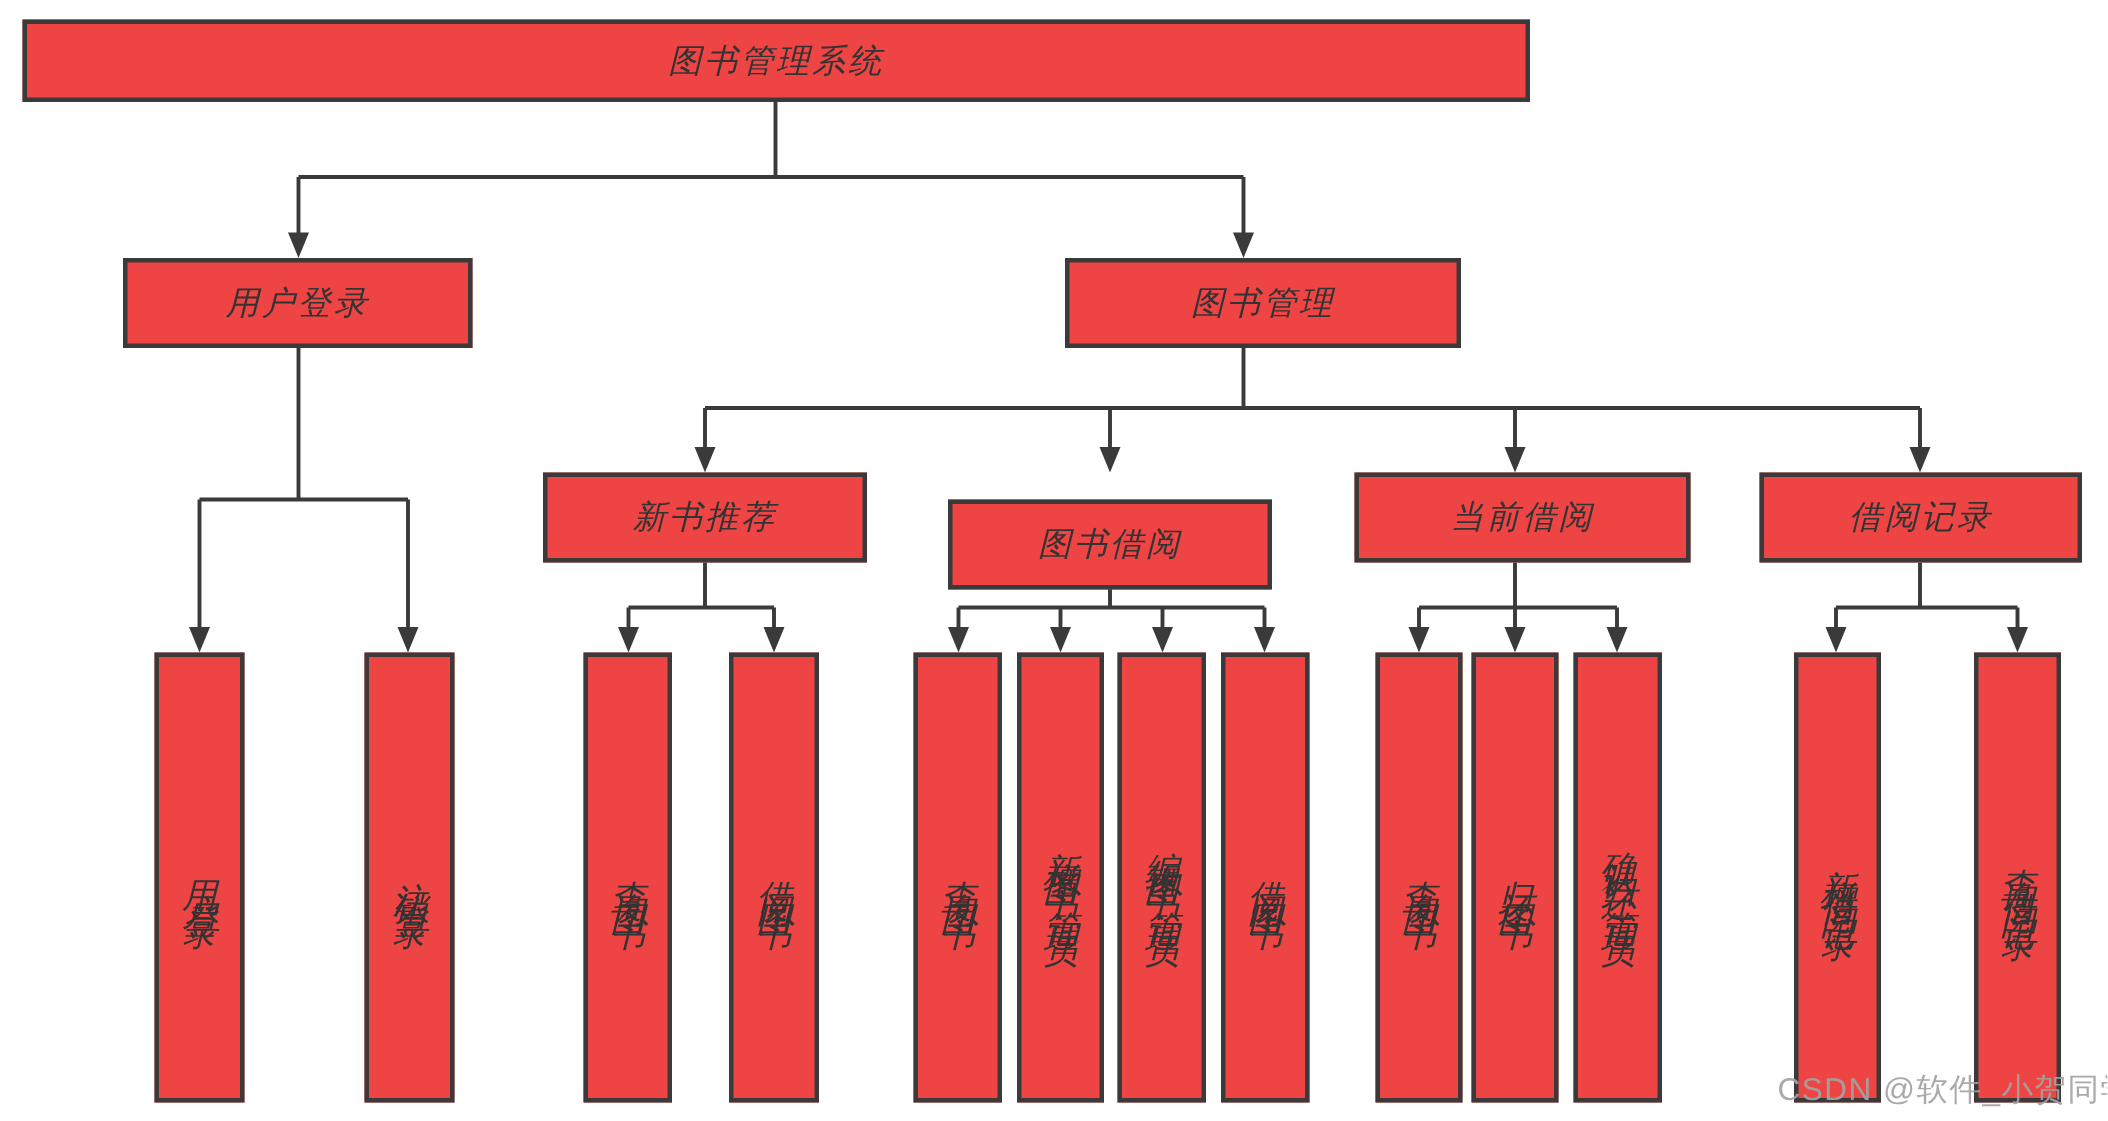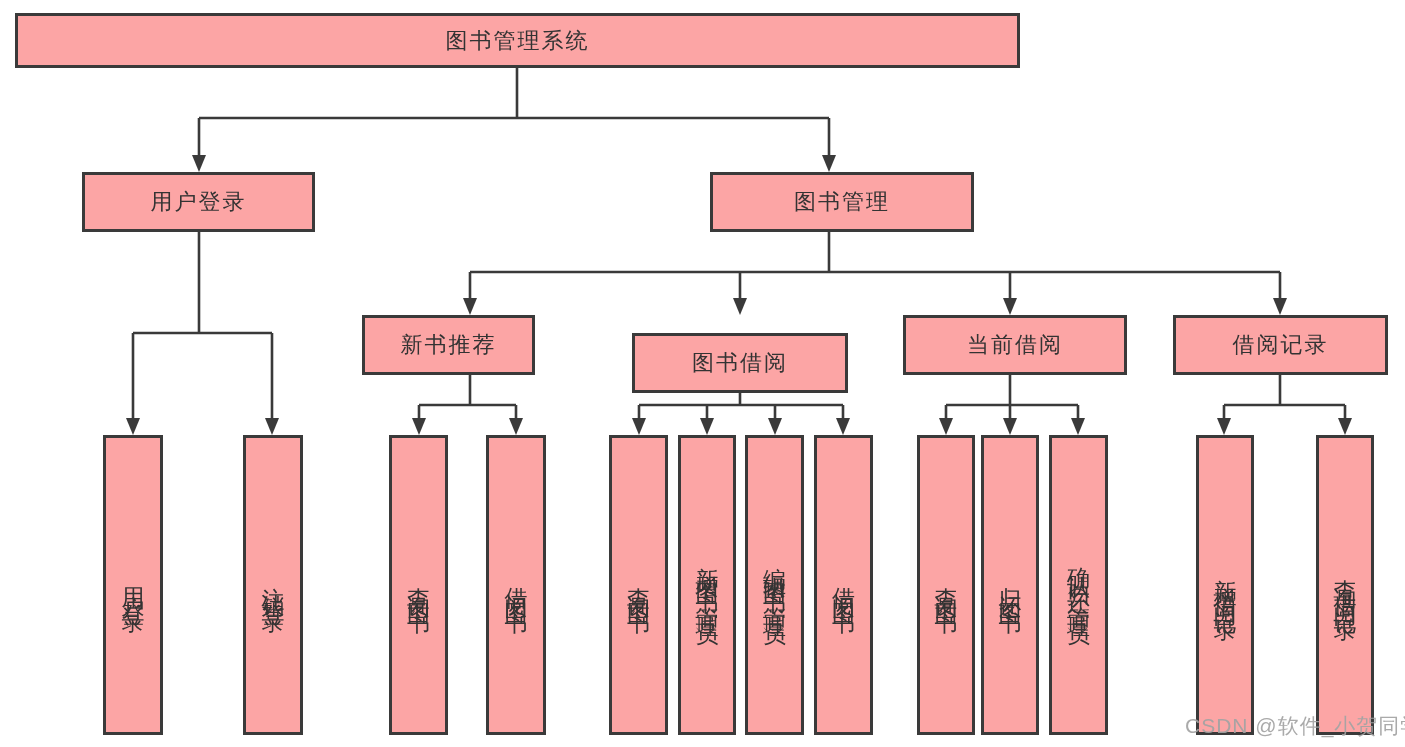--- a/index.html
+++ b/index.html
@@ -14,26 +14,27 @@
   svg.connectors {
     position: absolute;
     left: 0; top: 0;
     width: 1405px; height: 747px;
     z-index: 1;
   }
   .box {
     position: absolute;
     box-sizing: border-box;
     border: 3px solid #3a3a3a;
-    background: #fca5a5;
+    background: #ef4444;
     color: #333333;
     display: flex;
     align-items: center;
     justify-content: center;
     z-index: 2;
+    font-style: italic;
   }
   .box.h {
     font-size: 22px;
     letter-spacing: 2px;
     white-space: nowrap;
   }
   .box.v {
     writing-mode: vertical-rl;
     text-orientation: mixed;
     font-size: 23px;
@@ -119,21 +120,21 @@
       <polygon points="1217,418 1231,418 1224,435"></polygon>
       <polygon points="1338,418 1352,418 1345,435"></polygon>
     </g>
   </svg>
 
   <div class="box h" style="left:15px; top:13px; width:1005px; height:55px;">图书管理系统</div>
 
   <div class="box h" style="left:82px; top:172px; width:233px; height:60px;">用户登录</div>
   <div class="box h" style="left:710px; top:172px; width:264px; height:60px;">图书管理</div>
 
-  <div class="box h" style="left:362px; top:315px; width:173px; height:60px;">新书推荐</div>
+  <div class="box h" style="left:362px; top:315px; width:216px; height:60px;">新书推荐</div>
   <div class="box h" style="left:632px; top:315px; width:216px; height:60px;margin-top:18px;">图书借阅</div>
   <div class="box h" style="left:903px; top:315px; width:224px; height:60px;">当前借阅</div>
   <div class="box h" style="left:1173px; top:315px; width:215px; height:60px;">借阅记录</div>
 
   <div class="box v" style="left:103px; top:435px; width:60px; height:300px;">用户登录</div>
   <div class="box v" style="left:243px; top:435px; width:60px; height:300px;">注销登录</div>
 
   <div class="box v" style="left:389px; top:435px; width:59px; height:300px;">查询图书</div>
   <div class="box v" style="left:486px; top:435px; width:60px; height:300px;">借阅图书</div>
 

